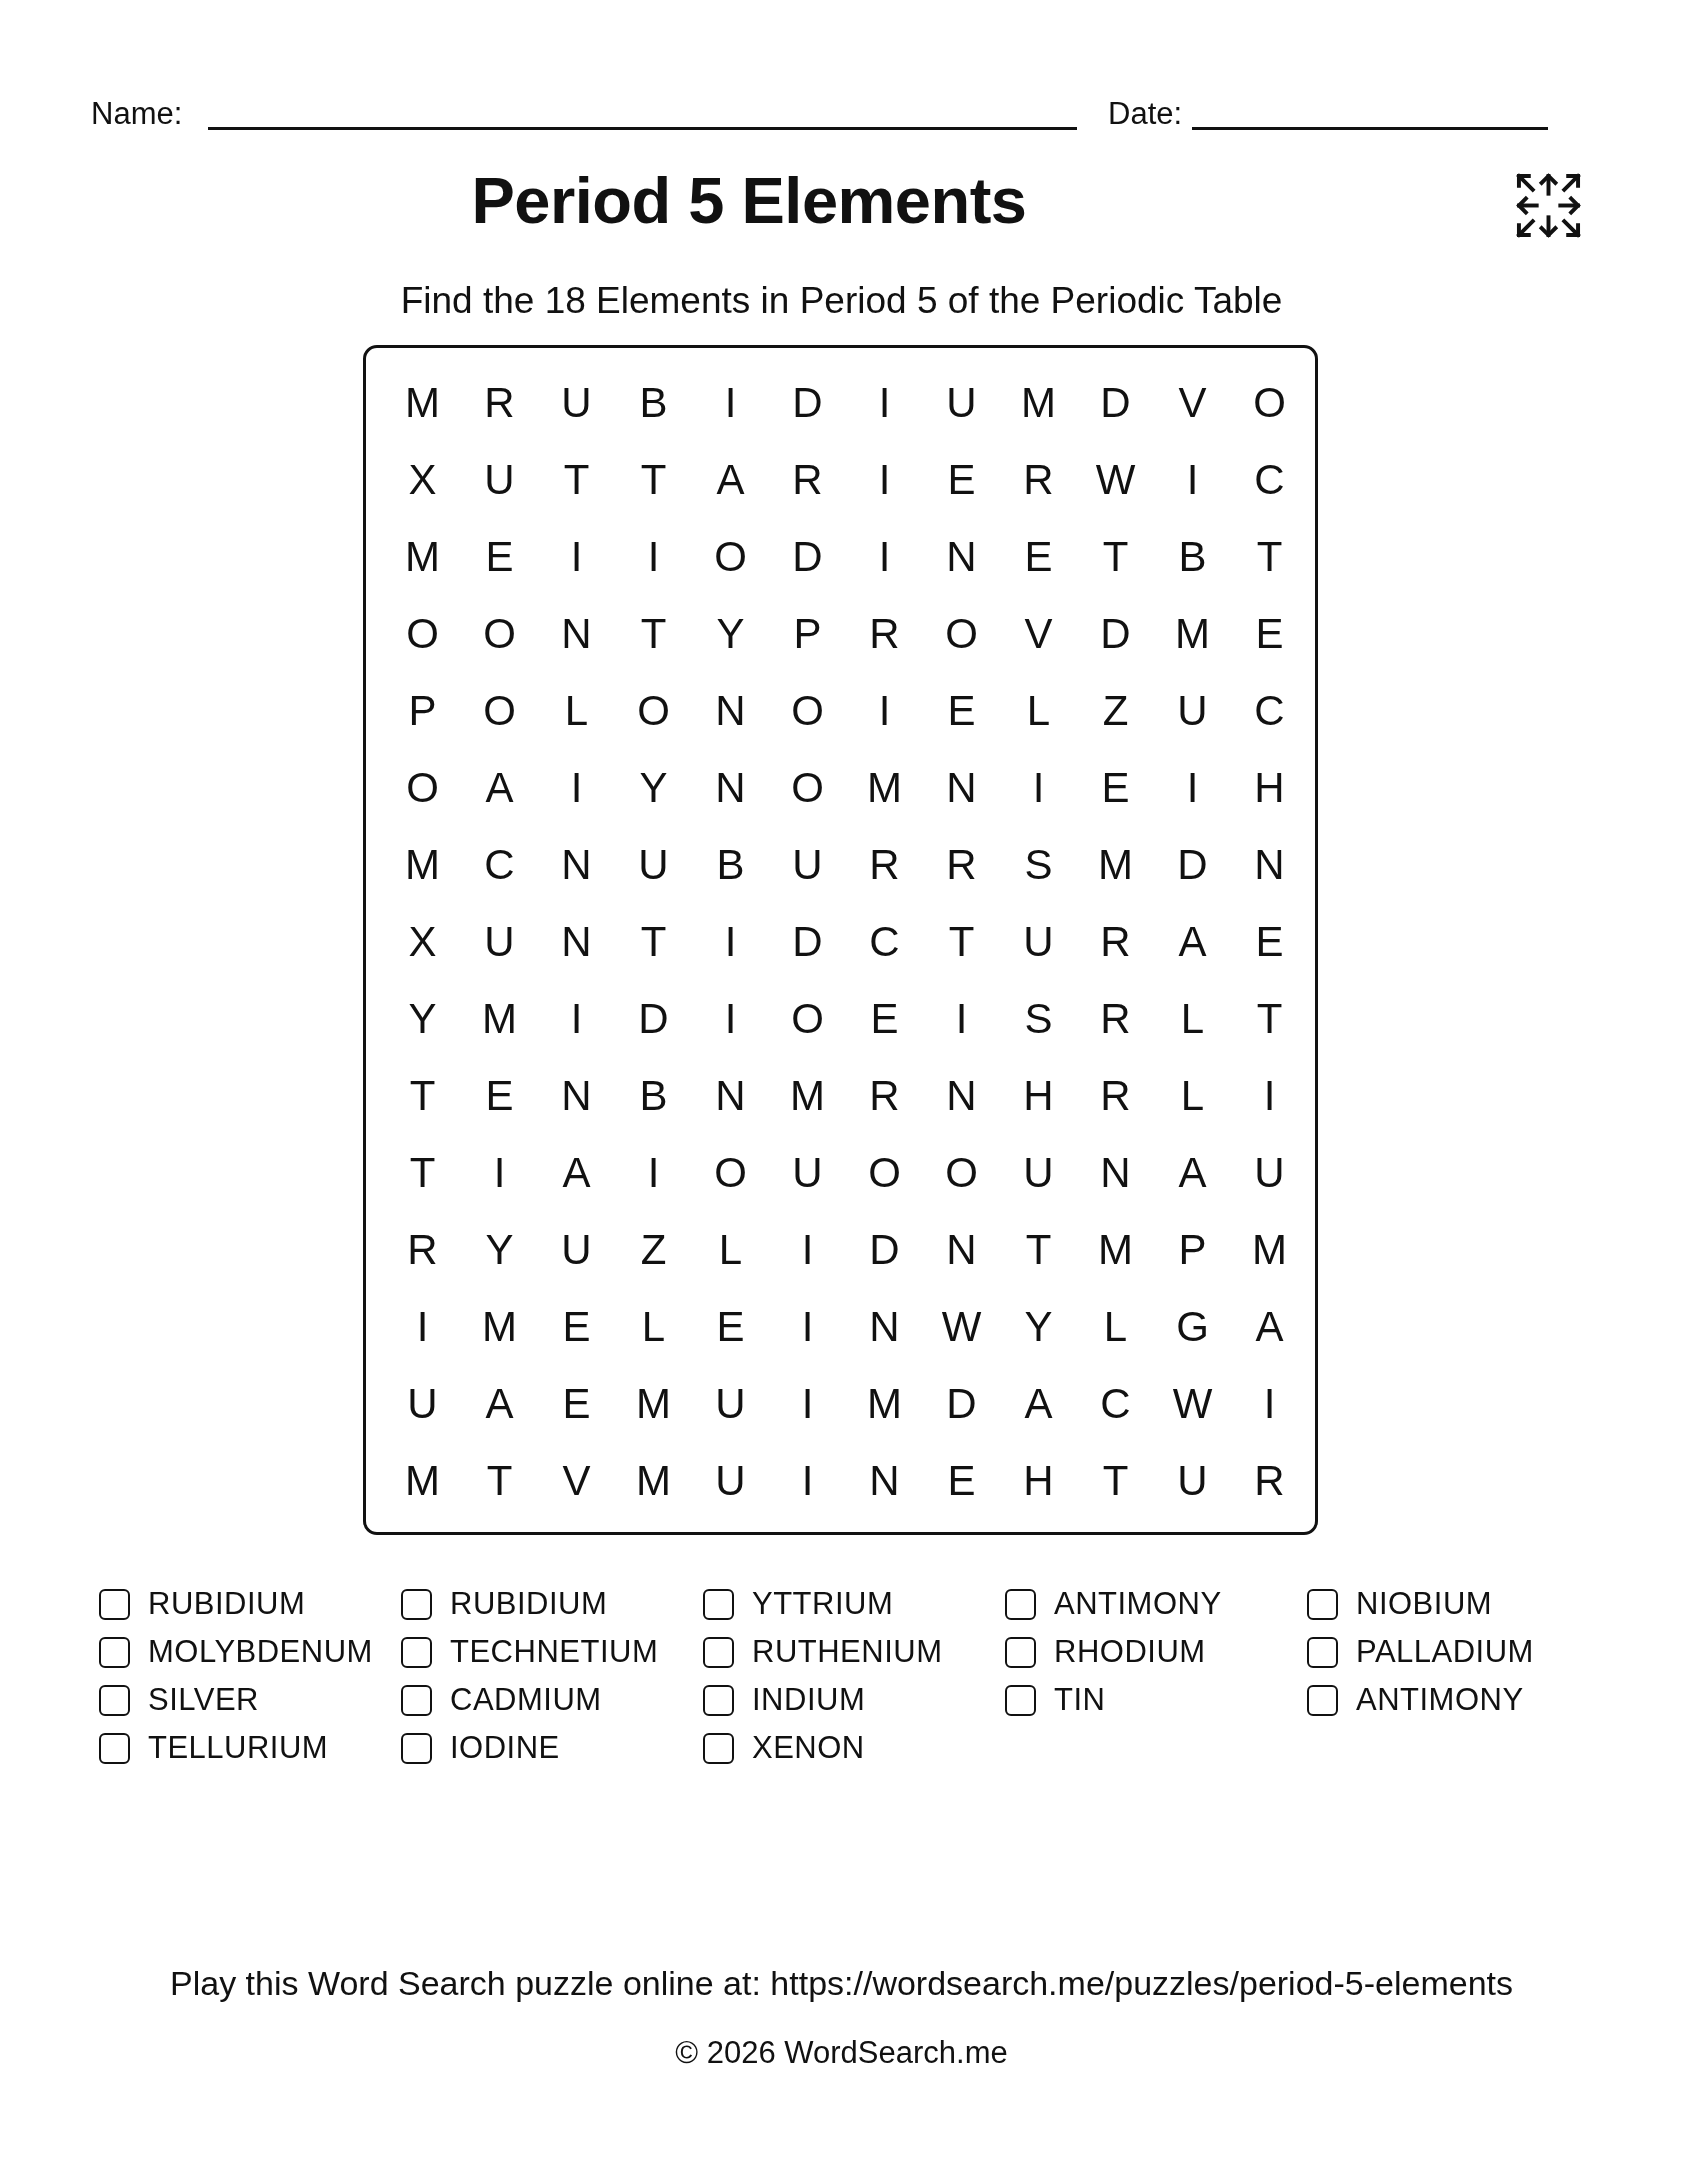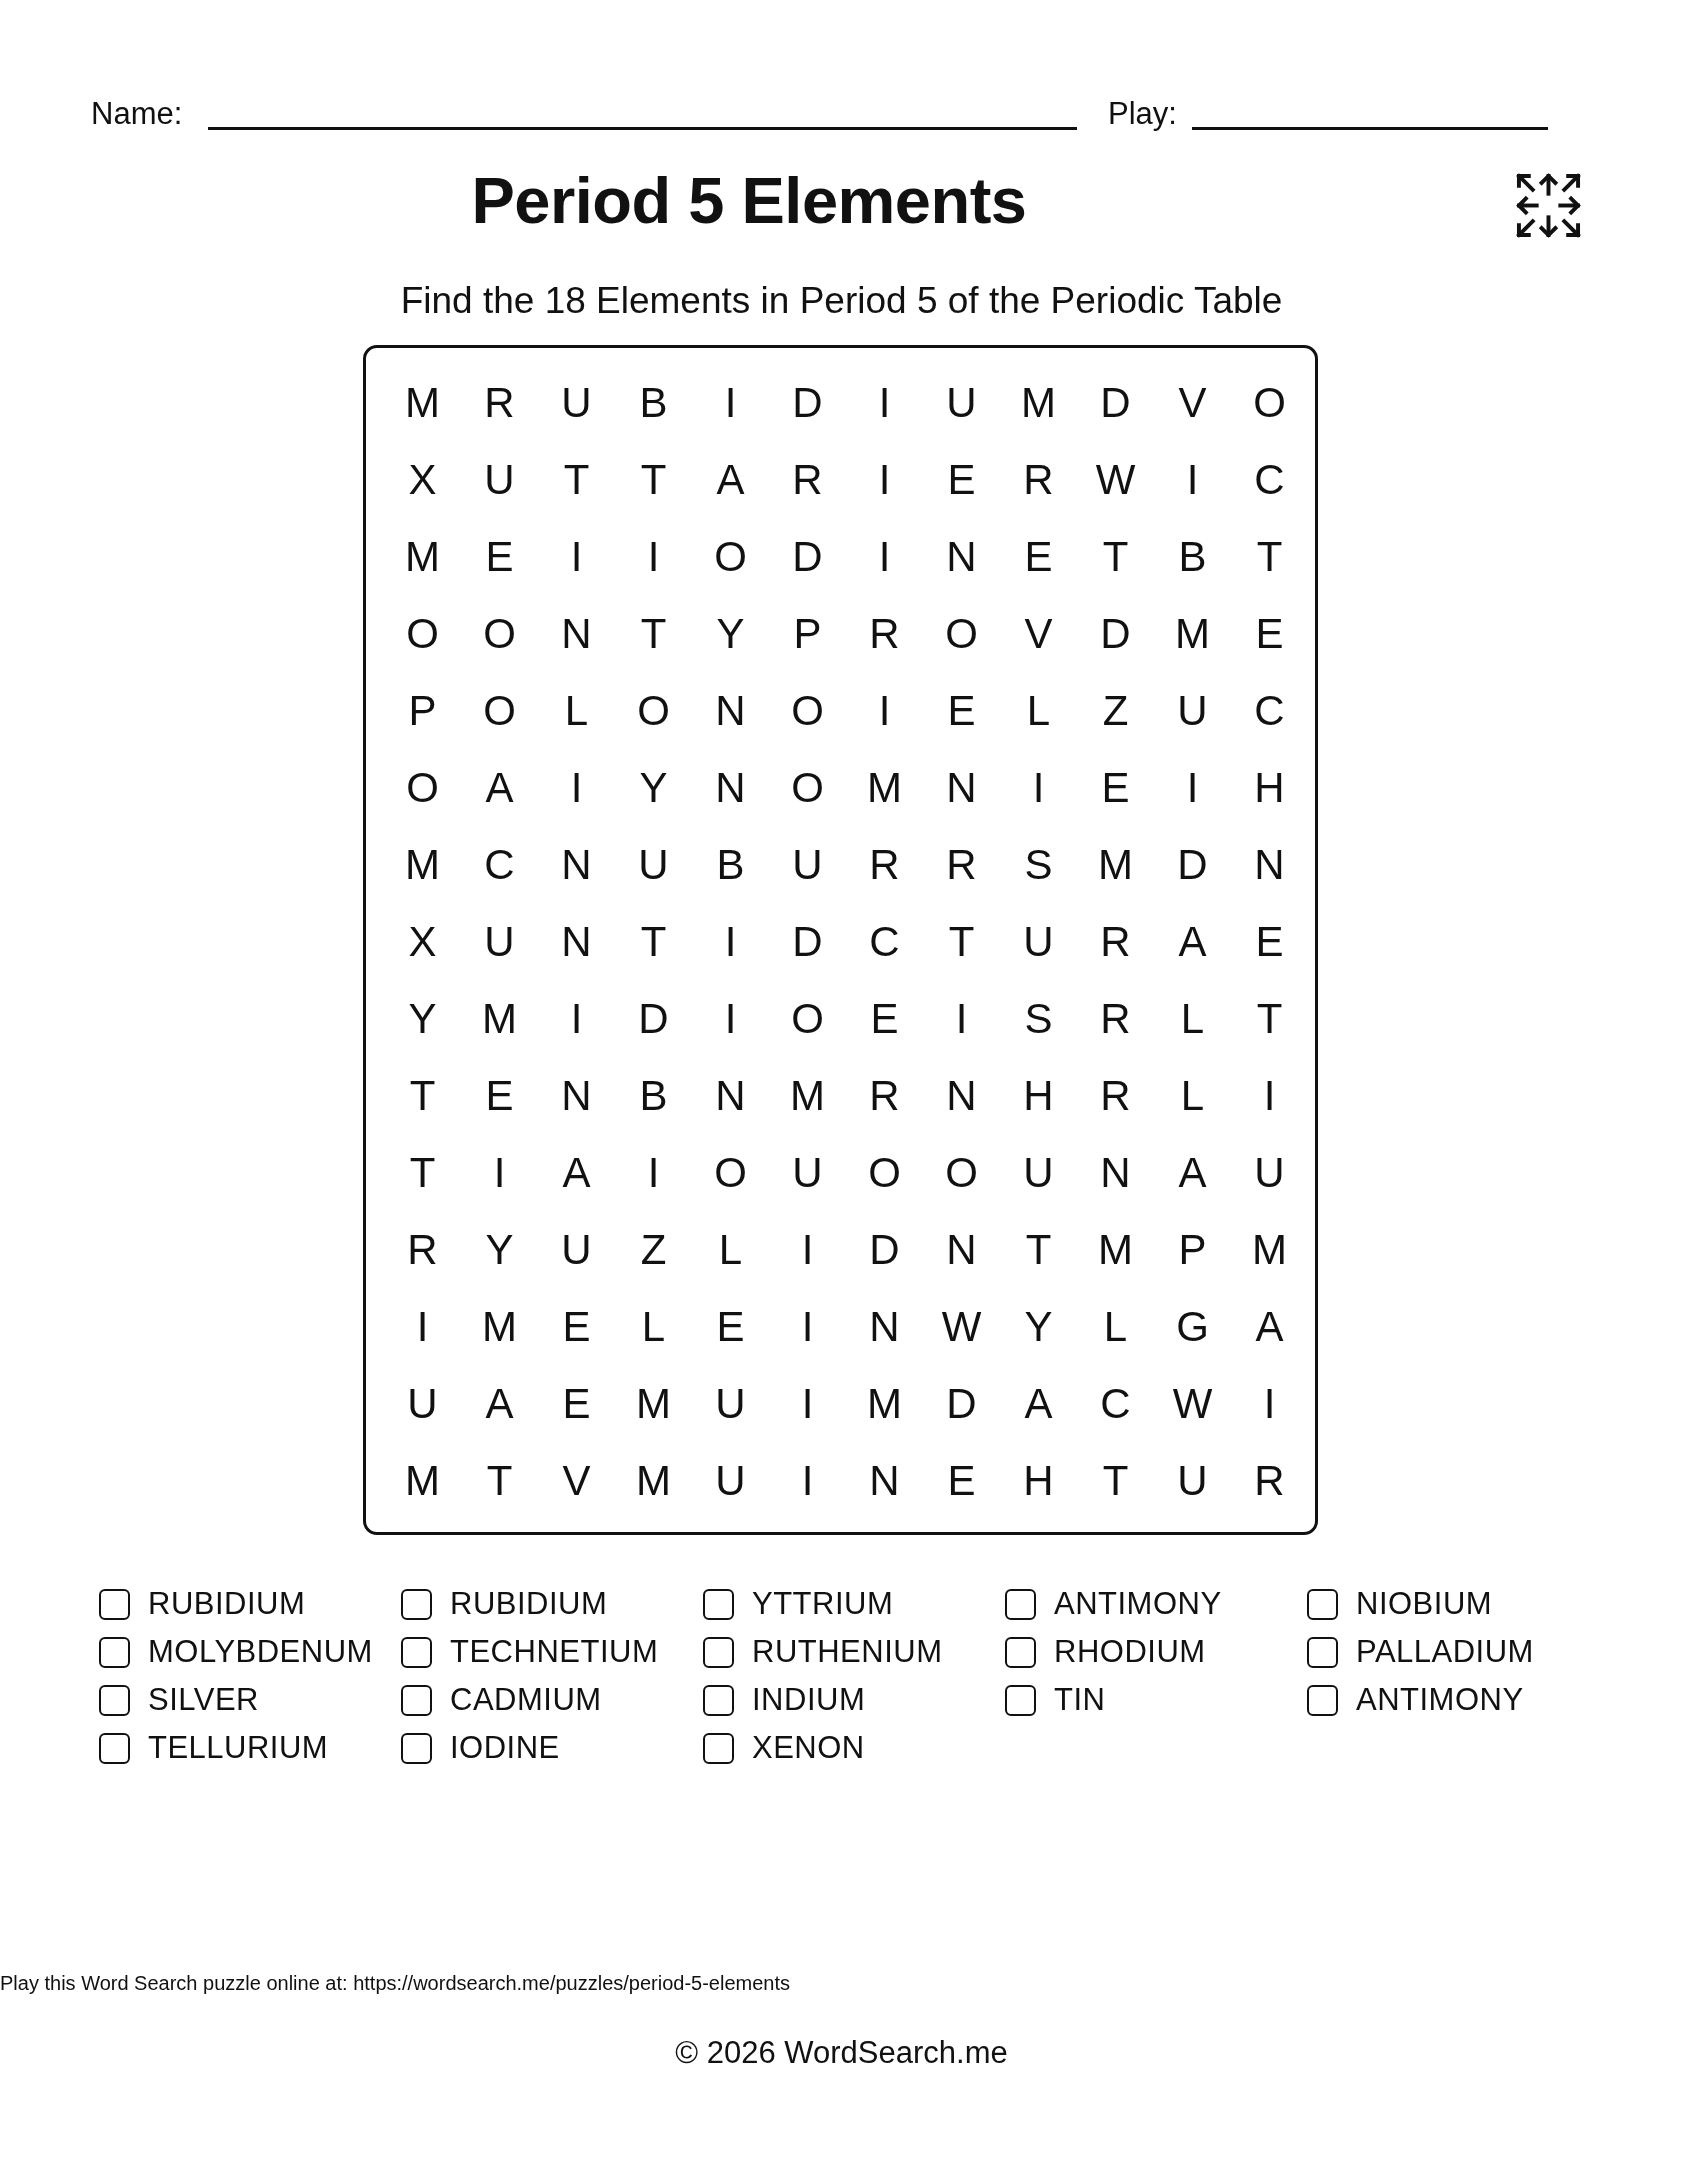--- a/index.html
+++ b/index.html
@@ -11,29 +11,29 @@
   .title { top: 161px; left: 0; width: 1498px; text-align: center; font-size: 65px; font-weight: bold; line-height: 79px; letter-spacing: -0.5px; }
   .subtitle { top: 261px; left: 0; width: 1683px; text-align: center; font-size: 37px; line-height: 44px; margin-top: 18px; }
   .dir-icon { left: 1515px; top: 172px; width: 67px; height: 67px; }
   .grid-box { left: 363px; top: 345px; width: 949px; height: 1184px; border: 3px solid #111; border-radius: 14px; }
   .grid { position: absolute; left: 18px; top: 16px; display: grid;
           grid-template-columns: repeat(12, 77px); grid-template-rows: repeat(15, 77px); }
   .cell { display: flex; align-items: center; justify-content: center; font-size: 42px; line-height: 1; }
   .words { left: 99px; top: 1580px; display: grid; grid-template-columns: repeat(5, 302px); grid-auto-rows: 48px; }
   .word { display: flex; align-items: center; font-size: 31px; letter-spacing: 0.5px; }
   .box { width: 27px; height: 27px; border: 2.5px solid #111; border-radius: 6px; margin-right: 18px; flex: 0 0 auto; }
-  .footer-url { top: 1965px; left: 0; width: 1683px; font-size: 20px; line-height: 36px; }
+  .footer-url { top: 1965px; left: 0; width: 1683px; text-align: center; font-size: 34px; line-height: 36px; }
   .copyright { top: 2035px; left: 0; width: 1683px; text-align: center; font-size: 31px; line-height: 36px; }
 </style>
 </head>
 <body>
 
 <div class="abs hdr-label" style="left:91px;">Name:</div>
 <div class="abs hdr-line" style="left:208px; width:869px;"></div>
-<div class="abs hdr-label" style="left:1108px;">Play:</div>
+<div class="abs hdr-label" style="left:1108px;">Date:</div>
 <div class="abs hdr-line" style="left:1192px; width:356px;"></div>
 
 <div class="abs title">Period 5 Elements</div>
 
 <div class="abs dir-icon">
   <svg width="67" height="67" viewBox="0 0 68 68" fill="none" stroke="#111" stroke-width="4" stroke-linecap="square">
 
     <line x1="4" y1="4" x2="18" y2="18"></line>
       <polyline points="4,14 4,4 14,4"></polyline>
 

